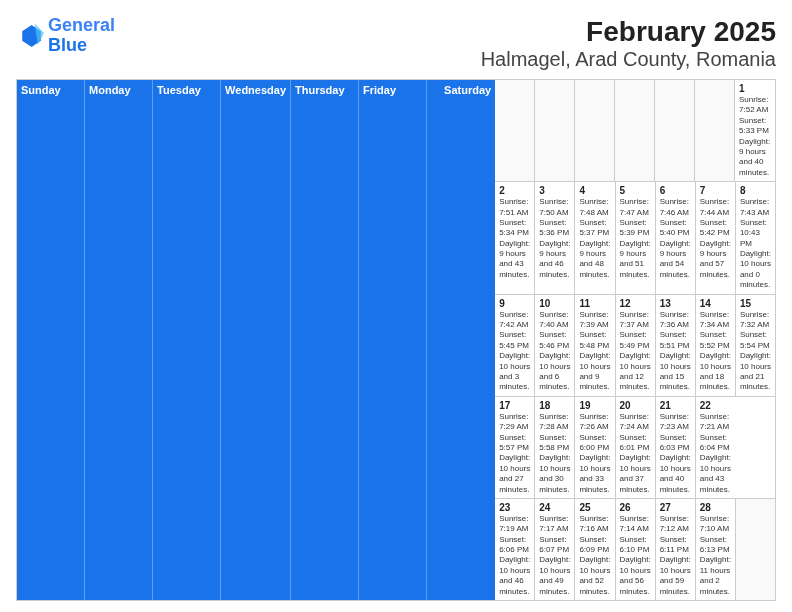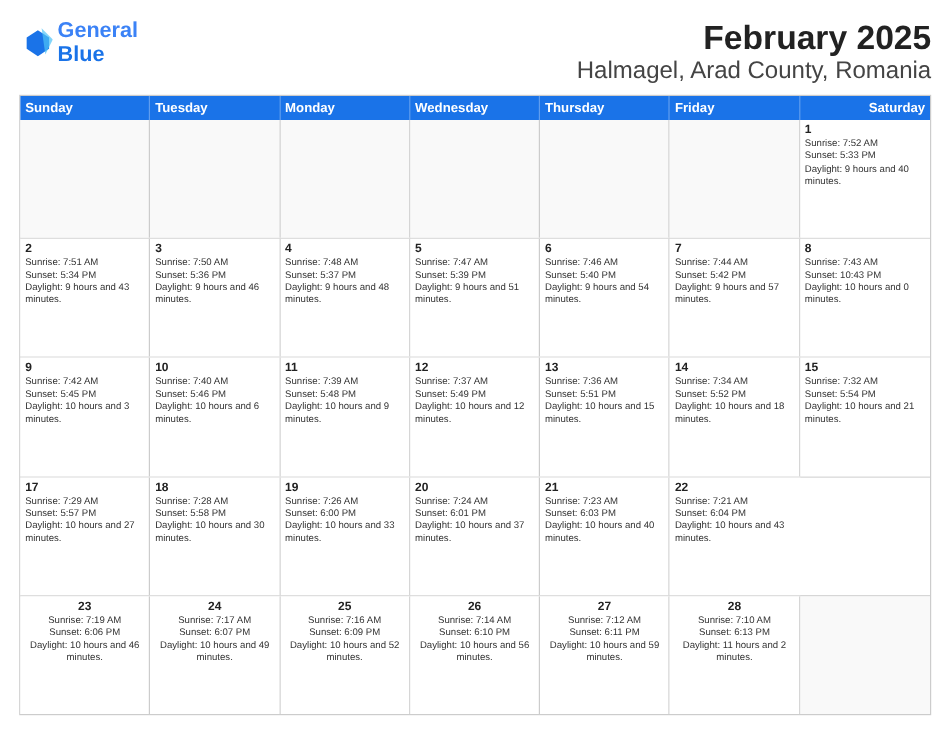--- a/index.html
+++ b/index.html
@@ -48,21 +48,20 @@
       color: #222;
     }
     .title-block h2 {
       font-size: 20px;
       font-weight: normal;
       color: #444;
     }
     .calendar {
       flex: 1;
       display: flex;
-      flex-direction: column;
       border: 1px solid #ccc;
     }
     .cal-header {
       display: grid;
       grid-template-columns: repeat(7, 1fr);
       background: #1a73e8;
     }
     .cal-header-cell {
       color: #fff;
       font-size: 11px;
@@ -76,21 +75,21 @@
       flex: 1;
       display: flex;
       flex-direction: column;
     }
     .cal-row {
       display: grid;
       grid-template-columns: repeat(7, 1fr);
       flex: 1;
       border-bottom: 1px solid #ccc;
     }
-    .cal-row:last-child { border-bottom: none; text-align: center; }
+    .cal-row:last-child { border-bottom: none; }
     .cal-cell {
       border-right: 1px solid #ccc;
       padding: 3px 4px;
       font-size: 8.5px;
       color: #333;
       vertical-align: top;
       background: #fff;
       min-height: 0;
     }
     .cal-cell:last-child { border-right: none; }
@@ -125,22 +124,22 @@
     </div>
     <div class="title-block">
       <h1>February 2025</h1>
       <h2>Halmagel, Arad County, Romania</h2>
     </div>
   </div>
 
   <div class="calendar">
     <div class="cal-header">
       <div class="cal-header-cell">Sunday</div>
+      <div class="cal-header-cell">Monday</div>
       <div class="cal-header-cell">Tuesday</div>
-      <div class="cal-header-cell">Monday</div>
       <div class="cal-header-cell">Wednesday</div>
       <div class="cal-header-cell">Thursday</div>
       <div class="cal-header-cell">Friday</div>
       <div class="cal-header-cell">Saturday</div>
     </div>
     <div class="cal-body" id="cal-body">
     <div class="cal-row">
           <div class="cal-cell empty"></div>
           <div class="cal-cell empty"></div>
           <div class="cal-cell empty"></div>

